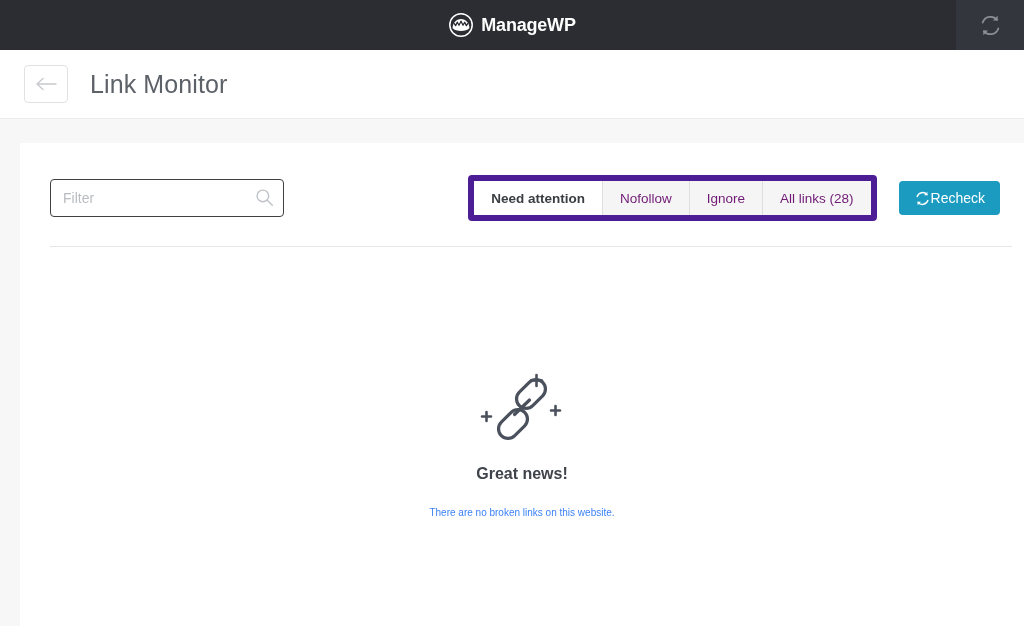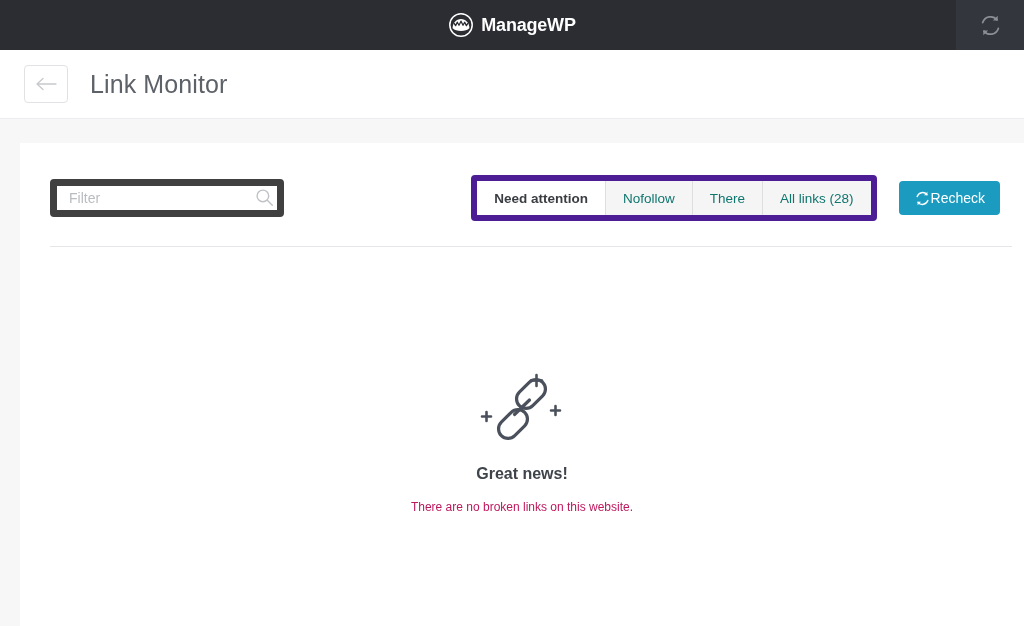--- a/index.html
+++ b/index.html
@@ -119,21 +119,21 @@
   .filter-box {
     position: relative;
     width: 234px;
     height: 38px;
     flex: 0 0 234px;
   }
   .filter-input {
     width: 100%;
     height: 100%;
     box-sizing: border-box;
-    border: 7px solid #404040;
+    border: 1px solid #404040;
     border-radius: 4px;
     padding: 0 34px 0 12px;
     font-size: 14px;
     color: #6b7076;
     font-family: "Liberation Sans", sans-serif;
     background: #ffffff;
     outline: none;
   }
   .filter-input::placeholder {
     color: #b9bcc0;
@@ -155,21 +155,21 @@
     border-radius: 4px;
     overflow: hidden;
     background: #f5f5f5;
     margin-right: 22px;
   }
   .tab {
     display: flex;
     align-items: center;
     padding: 0 17px;
     font-size: 13.5px;
-    color: #0f766e;
+    color: #701a75;
     background: #f5f5f5;
     border-right: 1px solid #dedede;
     cursor: pointer;
     white-space: nowrap;
     box-sizing: border-box;
   }
   .tab:last-child { border-right: none; }
   .tab.active {
     background: #ffffff;
     color: #3a3d42;
@@ -208,25 +208,25 @@
   }
   .empty-illustration {
     width: 84px;
     height: 76px;
     margin-bottom: 18px;
   }
   .empty-title {
     font-size: 16px;
     font-weight: bold;
     color: #3f434a;
-    margin-bottom: 17px;
+    margin-bottom: 24px;
   }
   .empty-sub {
-    font-size: 12px;
-    color: #be185d;
+    font-size: 10px;
+    color: #3b82f6;
   }
 </style>
 </head>
 <body>
 
 <div class="topbar">
   <div class="brand">
     <svg class="brand-mark" viewBox="0 0 26 26">
       <circle cx="13" cy="13" r="11.2" fill="none" stroke="#ffffff" stroke-width="1.5"></circle>
       <path d="M4.6 16.2 C4.6 11 8.3 7 13 7 C17.7 7 21.4 11 21.4 16.2 C19.6 17.9 16.6 19 13 19 C9.4 19 6.4 17.9 4.6 16.2 Z" fill="#ffffff"></path>
@@ -273,21 +273,21 @@
       <div class="toolbar-spacer"></div>
 
       <div class="tabs">
         <div class="tab active">
           <span>Need attention</span>
         </div>
         <div class="tab">
           <span>Nofollow</span>
         </div>
         <div class="tab">
-          <span>There</span>
+          <span>Ignore</span>
         </div>
         <div class="tab">
           <span>All links (28)</span>
         </div>
       </div>
 
       <button class="recheck-btn">
         <svg width="17" height="17" viewBox="0 0 24 24">
           <path d="M4.5 9.2 A8 8 0 0 1 18.3 6.6" fill="none" stroke="#ffffff" stroke-width="2" stroke-linecap="round"></path>
           <path d="M19.5 14.8 A8 8 0 0 1 5.7 17.4" fill="none" stroke="#ffffff" stroke-width="2" stroke-linecap="round"></path>

